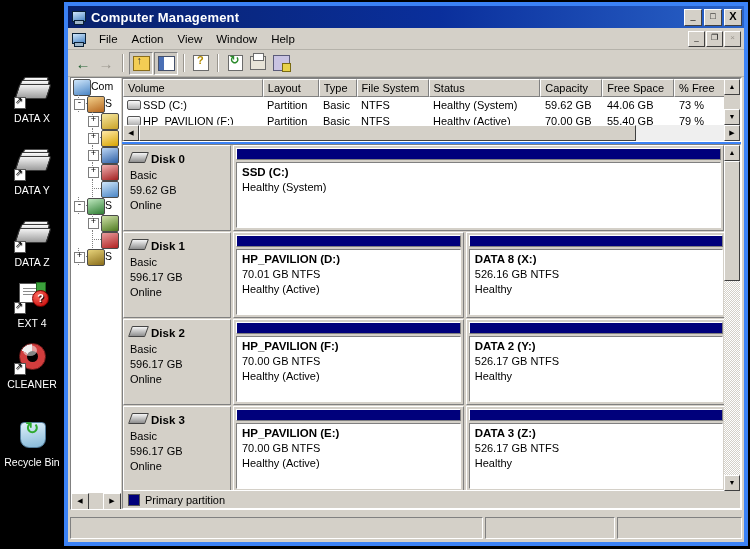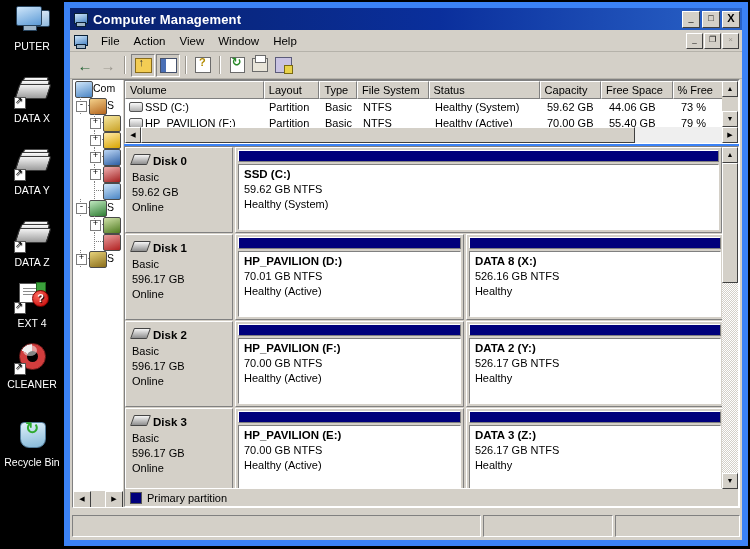--- a/index.html
+++ b/index.html
@@ -55,21 +55,21 @@
     background:linear-gradient(170deg,#dff0fb,#86b9d8);
     border:1px solid #527c9b;border-radius:4px 4px 9px 9px;}
   .ic-bin:after{content:"\21BB";position:absolute;left:4px;top:0px;font-size:17px;color:#2faa2f;
     font-weight:bold;text-shadow:none;}
 
   .shortcut{position:absolute;left:2px;bottom:1px;width:10px;height:10px;background:#fff;border:1px solid #555;}
   .shortcut:after{content:"\2197";position:absolute;left:0px;top:-3px;font-size:9px;color:#111;line-height:11px;}
 
   
   #win{position:absolute;left:64px;top:2px;width:684px;height:544px;
-       background:#d4d0c8;border:6px solid #3b82f6;box-sizing:border-box;}
+       background:#d4d0c8;border:4px solid #3b82f6;box-sizing:border-box;}
   .tbar{height:22px;background:linear-gradient(90deg,#08216b 0%,#0a2f9c 55%,#2a63c8 100%);
         display:flex;align-items:center;padding:0 2px 0 3px;}
   .tbar .tico{width:15px;height:14px;margin-right:5px;position:relative;}
   .tbar .tico .m{position:absolute;left:1px;top:1px;width:12px;height:9px;
      background:linear-gradient(160deg,#cfe6fa,#4a85c5);border:1px solid #0a2036;}
   .tbar .tico .s{position:absolute;left:3px;top:10px;width:8px;height:3px;background:#9fb6c9;border:1px solid #0a2036;}
   .ttxt{color:#fff;font-weight:bold;font-size:13px;letter-spacing:.2px;flex:1;}
   .tbtns{display:flex;gap:2px;}
   .tb{width:16px;height:15px;background:#d4d0c8;border:1px solid;
       border-color:#fff #404040 #404040 #fff;font-size:9px;line-height:13px;text-align:center;
@@ -182,27 +182,20 @@
   .lsw{width:10px;height:10px;background:#00007b;border:1px solid #555;margin-right:5px;}
 
   
   .statusbar{position:absolute;left:2px;right:2px;bottom:3px;height:22px;display:flex;gap:2px;}
   .sp{background:#d4d0c8;border:1px solid;border-color:#808080 #fff #fff #808080;box-sizing:border-box;}
 </style>
 </head>
 <body>
 
 <div id="desktop">
-    <div class="dicon" style="top: 4px;">
-      <span class="glyph">
-        <span class="ic-monitor2"></span>
-        <span class="ic-monitor"></span>
-      </span>
-      <span class="dlabel">PUTER</span>
-    </div>
     <div class="dicon" style="top: 76px;">
       <span class="glyph">
         <span class="ic-drive3"></span>
         <span class="ic-drive2"></span>
         <span class="ic-drive"></span>
         <span class="shortcut"></span>
       </span>
       <span class="dlabel">DATA X</span>
     </div>
     <div class="dicon" style="top: 148px;">
@@ -446,21 +439,20 @@
                 <div class="dname"><span class="dkico"></span><span>Disk 0</span></div>
                 <div class="dmeta">Basic</div>
                 <div class="dmeta">59.62 GB</div>
                 <div class="dmeta">Online</div>
               </div>
               <div class="partwrap">
                 <div class="part" style="flex: 0 0 100%;">
                   <div class="pbar" style="background:#00007b"></div>
                   <div class="pbody">
                     <div class="pttl">SSD  (C:)</div>
-                    <div class="pln">59.62 GB NTFS</div>
                     <div class="pln">Healthy (System)</div>
                   </div>
                 </div>
               </div>
             </div>
             <div class="diskrow">
               <div class="diskinfo">
                 <div class="dname"><span class="dkico"></span><span>Disk 1</span></div>
                 <div class="dmeta">Basic</div>
                 <div class="dmeta">596.17 GB</div>

